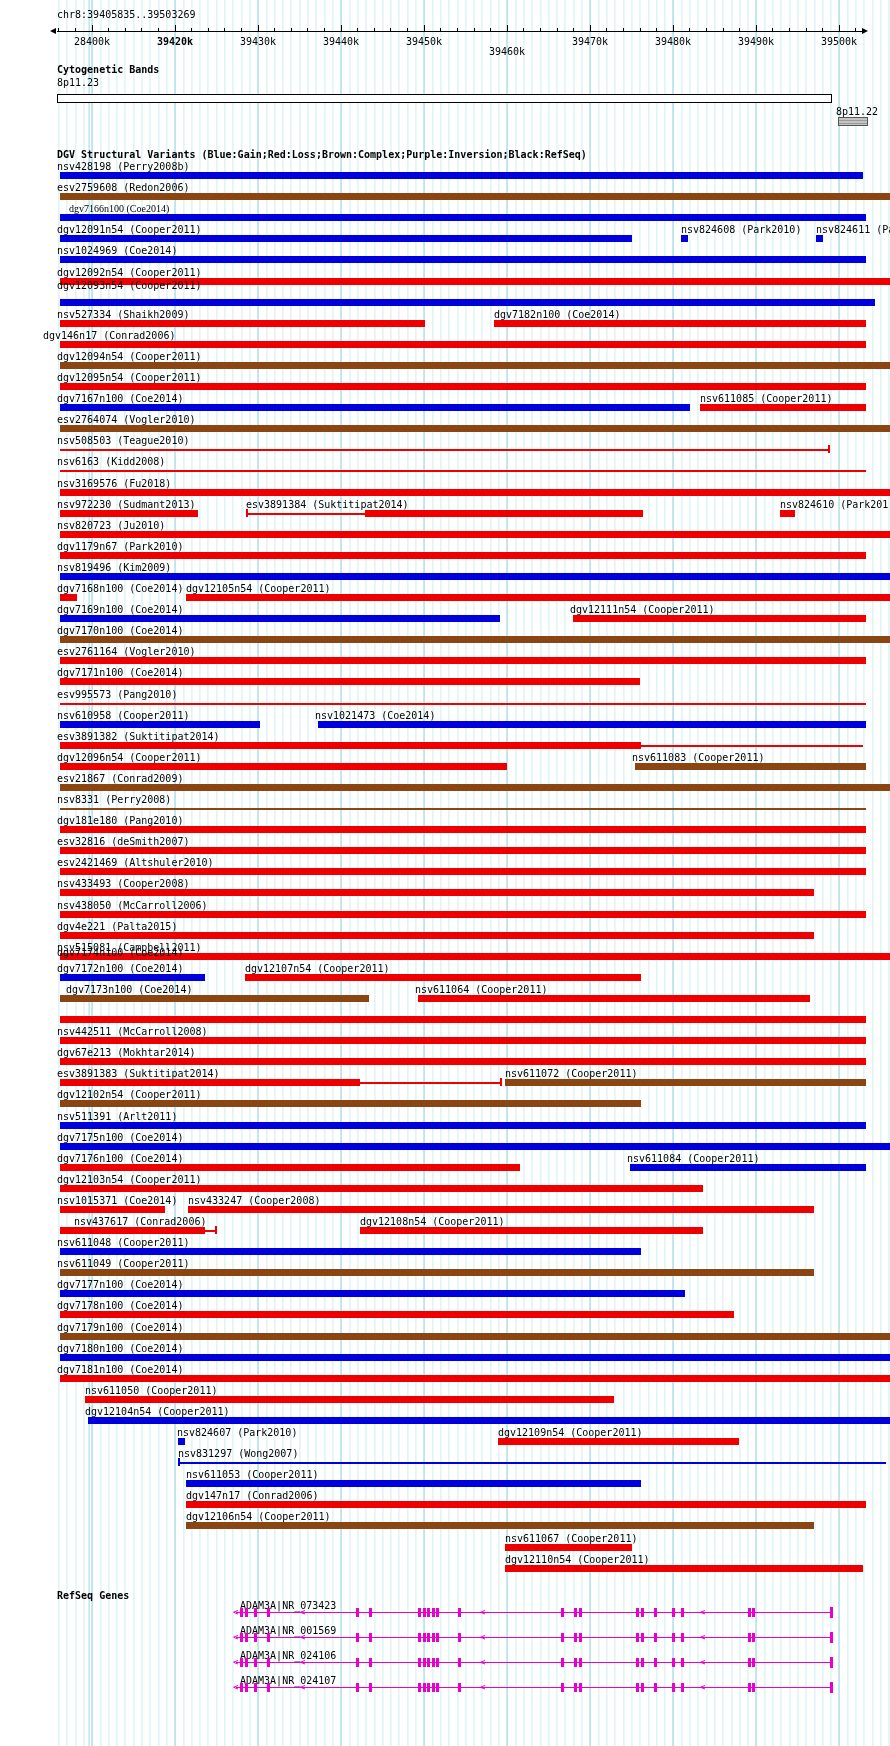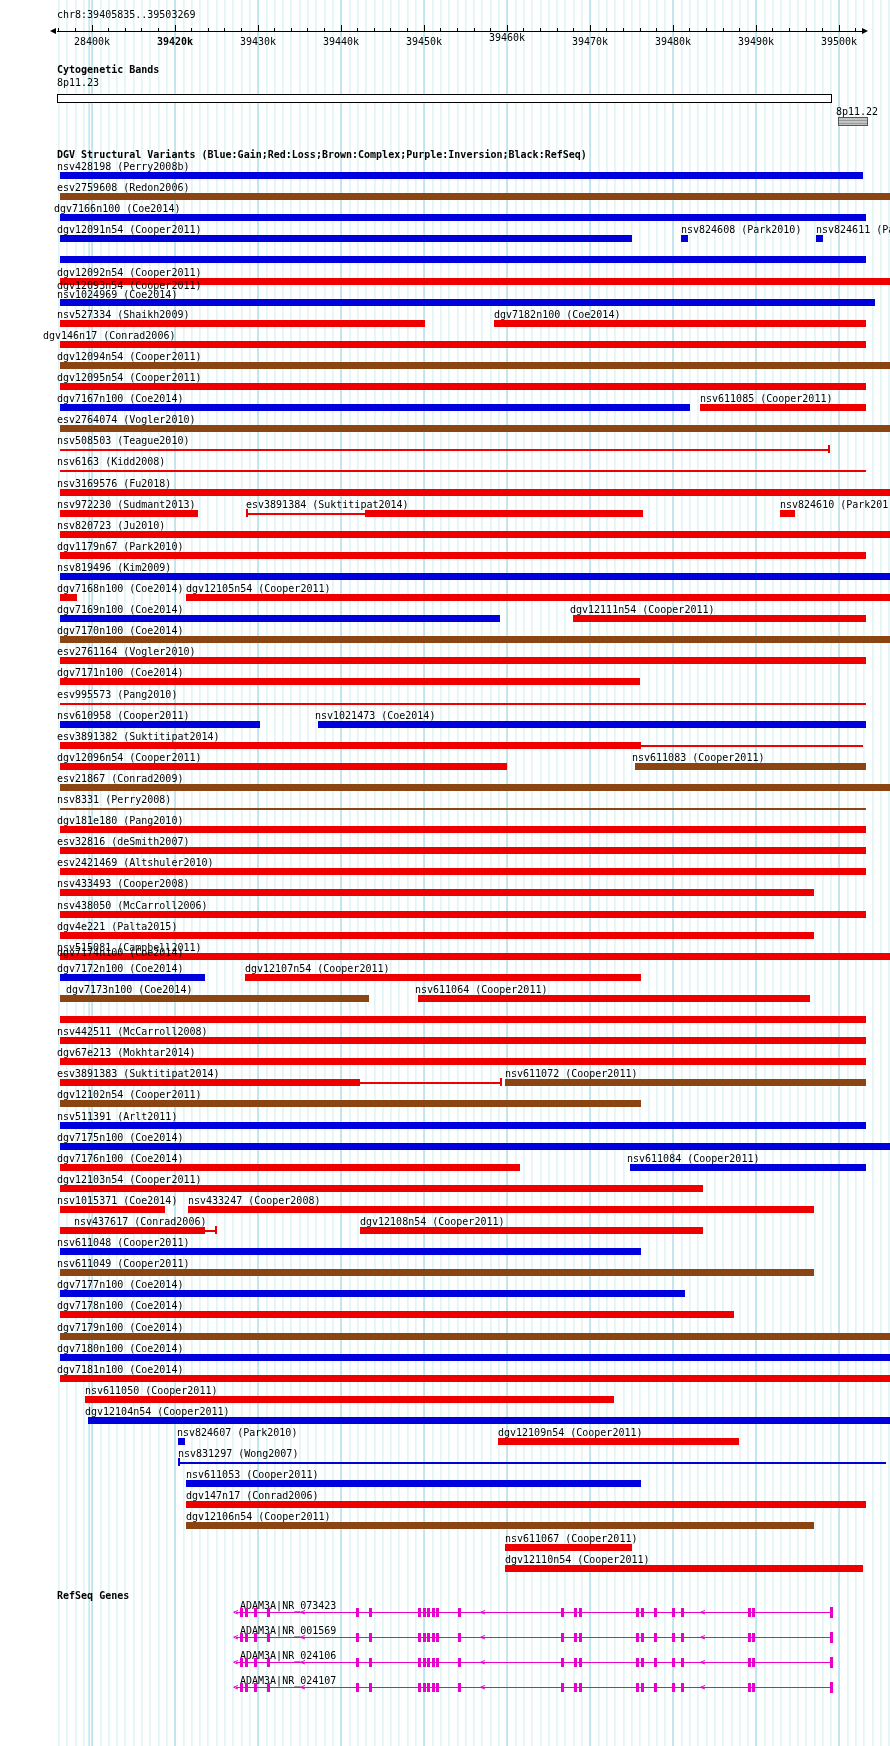--- a/index.html
+++ b/index.html
@@ -86,21 +86,21 @@
       <div class="tick" style="left: 789px; top: 28px; height: 3px;"></div>
       <div class="tick" style="left: 806px; top: 28px; height: 3px;"></div>
       <div class="tick" style="left: 822px; top: 28px; height: 3px;"></div>
       <div class="tick" style="left: 839px; top: 25px; height: 6px;"></div>
       <div class="tick" style="left: 855px; top: 28px; height: 3px;"></div>
       <div class="txt" style="left: 74px; top: 36px;">28400k</div>
       <div class="txt" style="left: 157px; top: 36px; font-weight: bold;">39420k</div>
       <div class="txt" style="left: 240px; top: 36px;">39430k</div>
       <div class="txt" style="left: 323px; top: 36px;">39440k</div>
       <div class="txt" style="left: 406px; top: 36px;">39450k</div>
-      <div class="txt" style="left: 489px; top: 32px; text-align: center;">39460k</div>
+      <div class="txt" style="left: 489px; top: 46px; text-align: center;">39460k</div>
       <div class="txt" style="left: 572px; top: 36px;">39470k</div>
       <div class="txt" style="left: 655px; top: 36px;">39480k</div>
       <div class="txt" style="left: 738px; top: 36px;">39490k</div>
       <div class="txt" style="left: 821px; top: 36px;">39500k</div>
     </div>
 
   <div class="txt hdr" style="left:57px;top:64px;">Cytogenetic Bands</div>
   <div class="txt" style="left:57px;top:77px;">8p11.23</div>
   <div class="band-rect" style="left:57px;top:94px;width:773px;"></div>
   <div class="txt" style="left:836px;top:106px;">8p11.22</div>
@@ -111,33 +111,33 @@
   <div id="dgv-rows">
       <div>
         <div class="txt" style="left: 57px; top: 161px;">nsv428198 (Perry2008b)</div>
         <div class="vbar" style="left: 60px; top: 172px; width: 803px; background: rgb(0, 0, 221);"></div>
       </div>
       <div>
         <div class="txt" style="left: 57px; top: 182px;">esv2759608 (Redon2006)</div>
         <div class="vbar" style="left: 60px; top: 193px; width: 830px; background: rgb(139, 69, 19);"></div>
       </div>
       <div>
-        <div class="txt" style="left: 54px; top: 203px;">dgv7166n100 (Coe2014)</div>
+        <div class="txt" style="left: 69px; top: 203px; font-family: Liberation Serif, serif;">dgv7166n100 (Coe2014)</div>
         <div class="vbar" style="left: 60px; top: 214px; width: 806px; background: rgb(0, 0, 221);"></div>
       </div>
       <div>
         <div class="txt" style="left: 57px; top: 224px;">dgv12091n54 (Cooper2011)</div>
         <div class="vbar" style="left: 60px; top: 235px; width: 572px; background: rgb(0, 0, 221);"></div>
         <div class="txt" style="left: 681px; top: 224px;">nsv824608 (Park2010)</div>
         <div class="vbar" style="left: 681px; top: 235px; width: 7px; background: rgb(0, 0, 221);"></div>
         <div class="txt" style="left: 816px; top: 224px;">nsv824611 (Pa</div>
         <div class="vbar" style="left: 816px; top: 235px; width: 7px; background: rgb(0, 0, 221);"></div>
       </div>
       <div>
-        <div class="txt" style="left: 57px; top: 245px; margin-top: 44px;">nsv1024969 (Coe2014)</div>
+        <div class="txt" style="left: 57px; top: 245px;">nsv1024969 (Coe2014)</div>
         <div class="vbar" style="left: 60px; top: 256px; width: 806px; background: rgb(0, 0, 221);"></div>
       </div>
       <div>
         <div class="txt" style="left: 57px; top: 267px;">dgv12092n54 (Cooper2011)</div>
         <div class="vbar" style="left: 60px; top: 278px; width: 830px; background: rgb(238, 0, 0);"></div>
       </div>
       <div>
         <div class="txt" style="left: 57px; top: 280px;">dgv12093n54 (Cooper2011)</div>
         <div class="vbar" style="left: 60px; top: 299px; width: 815px; background: rgb(0, 0, 221);"></div>
       </div>

